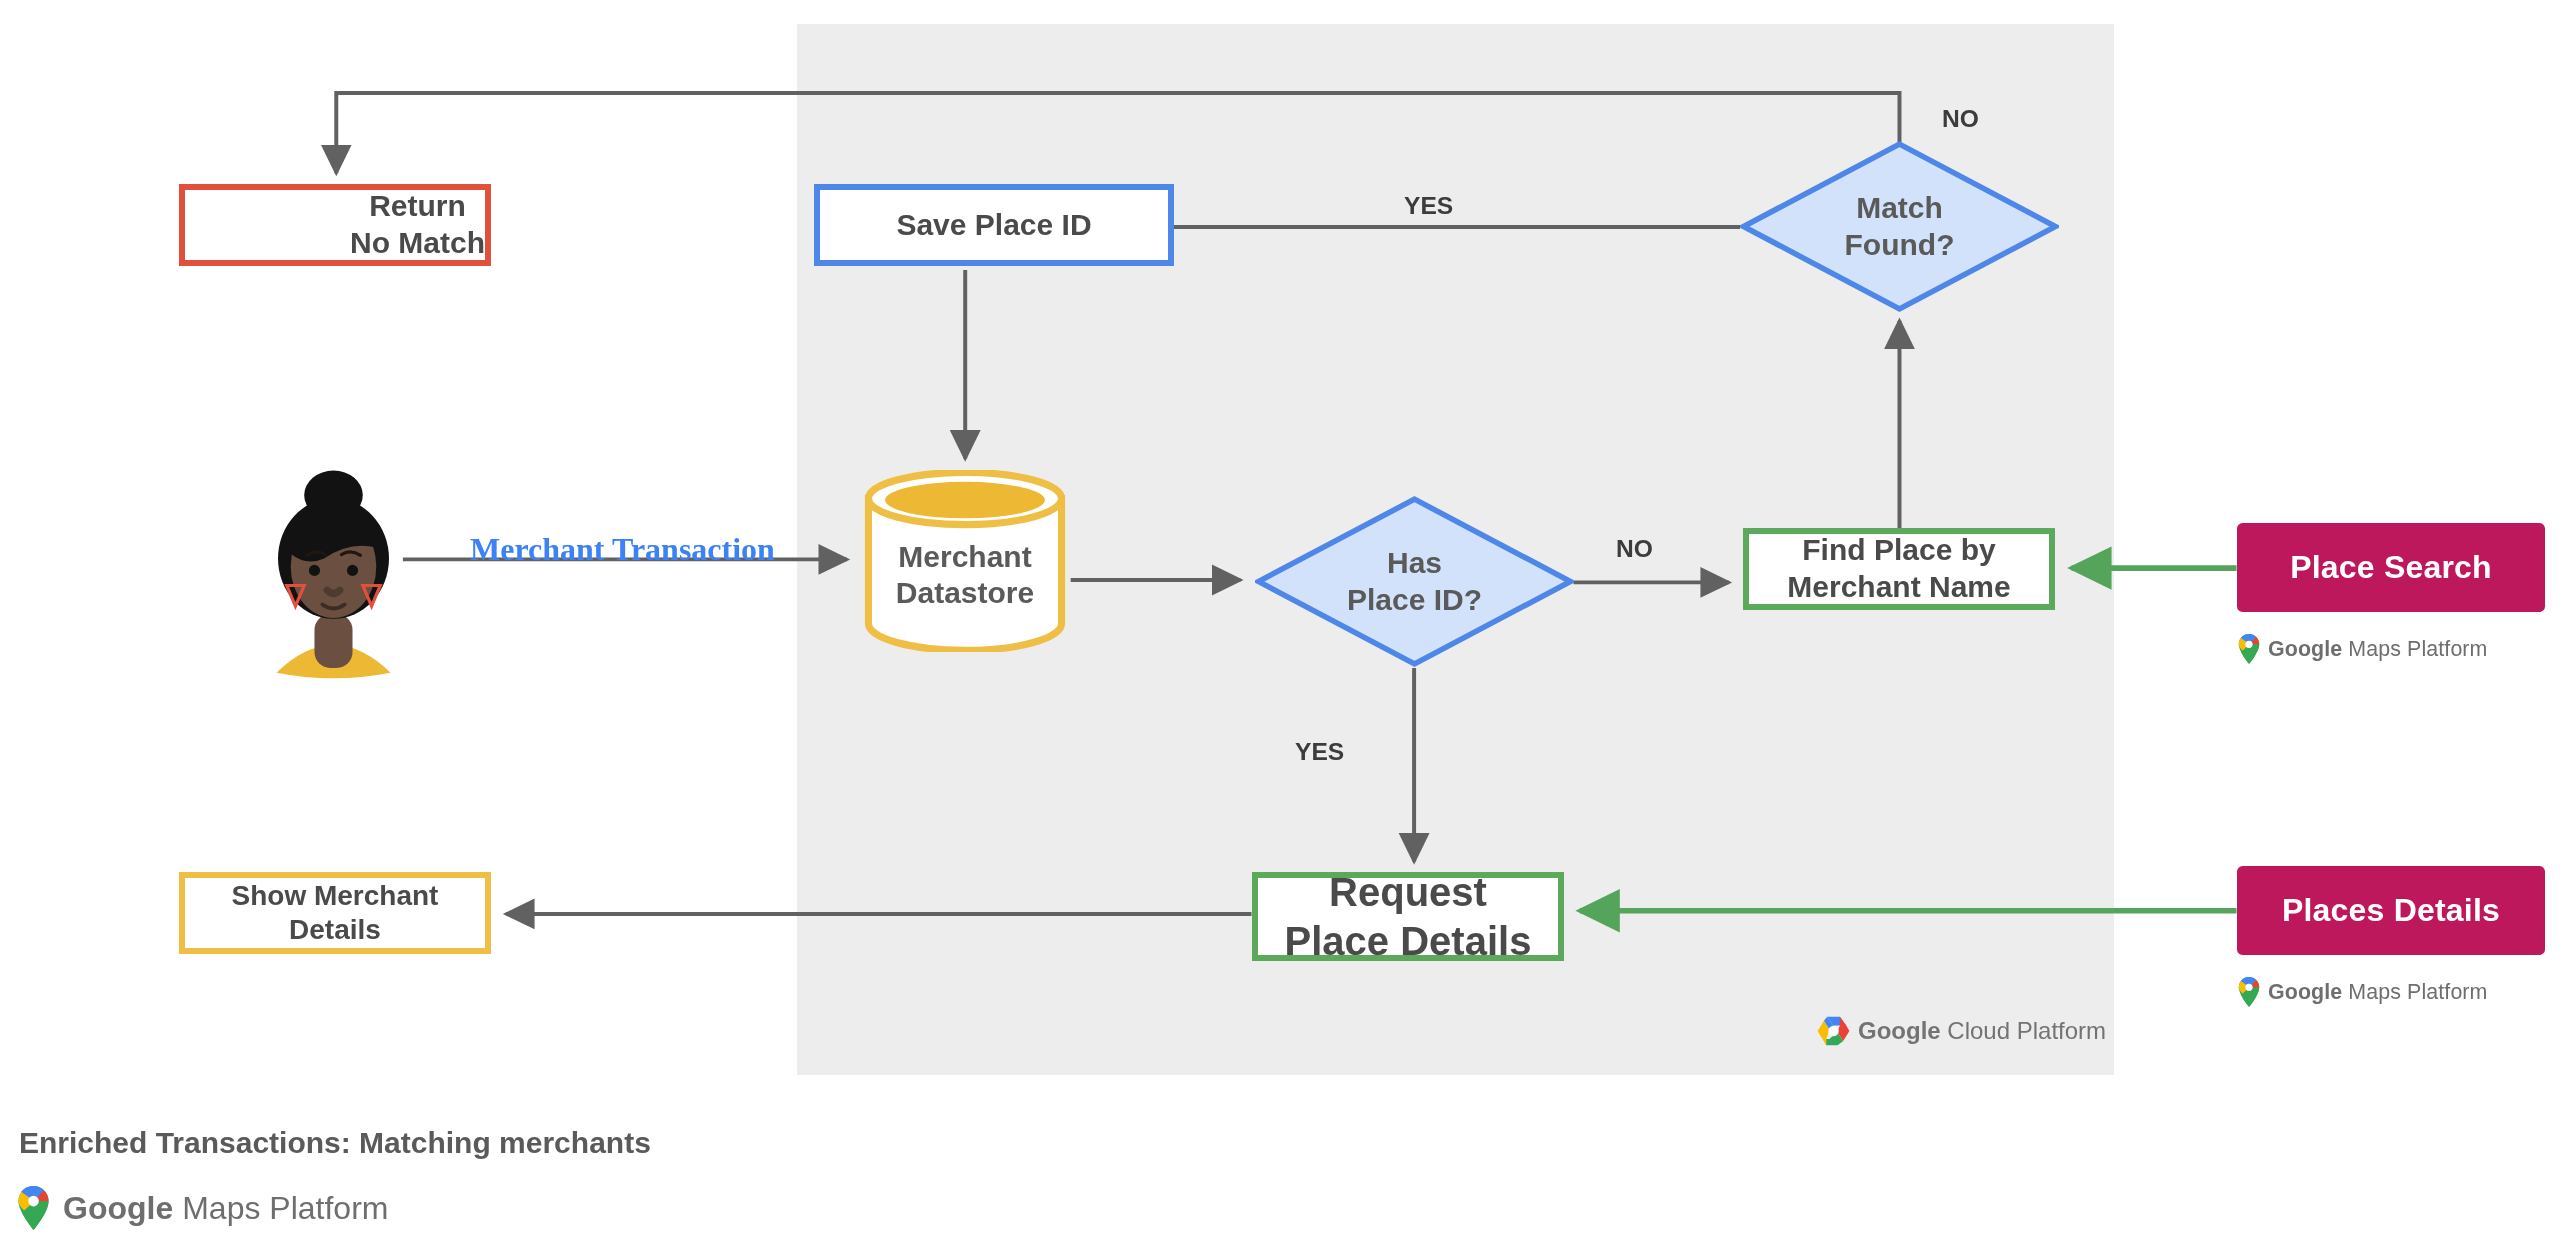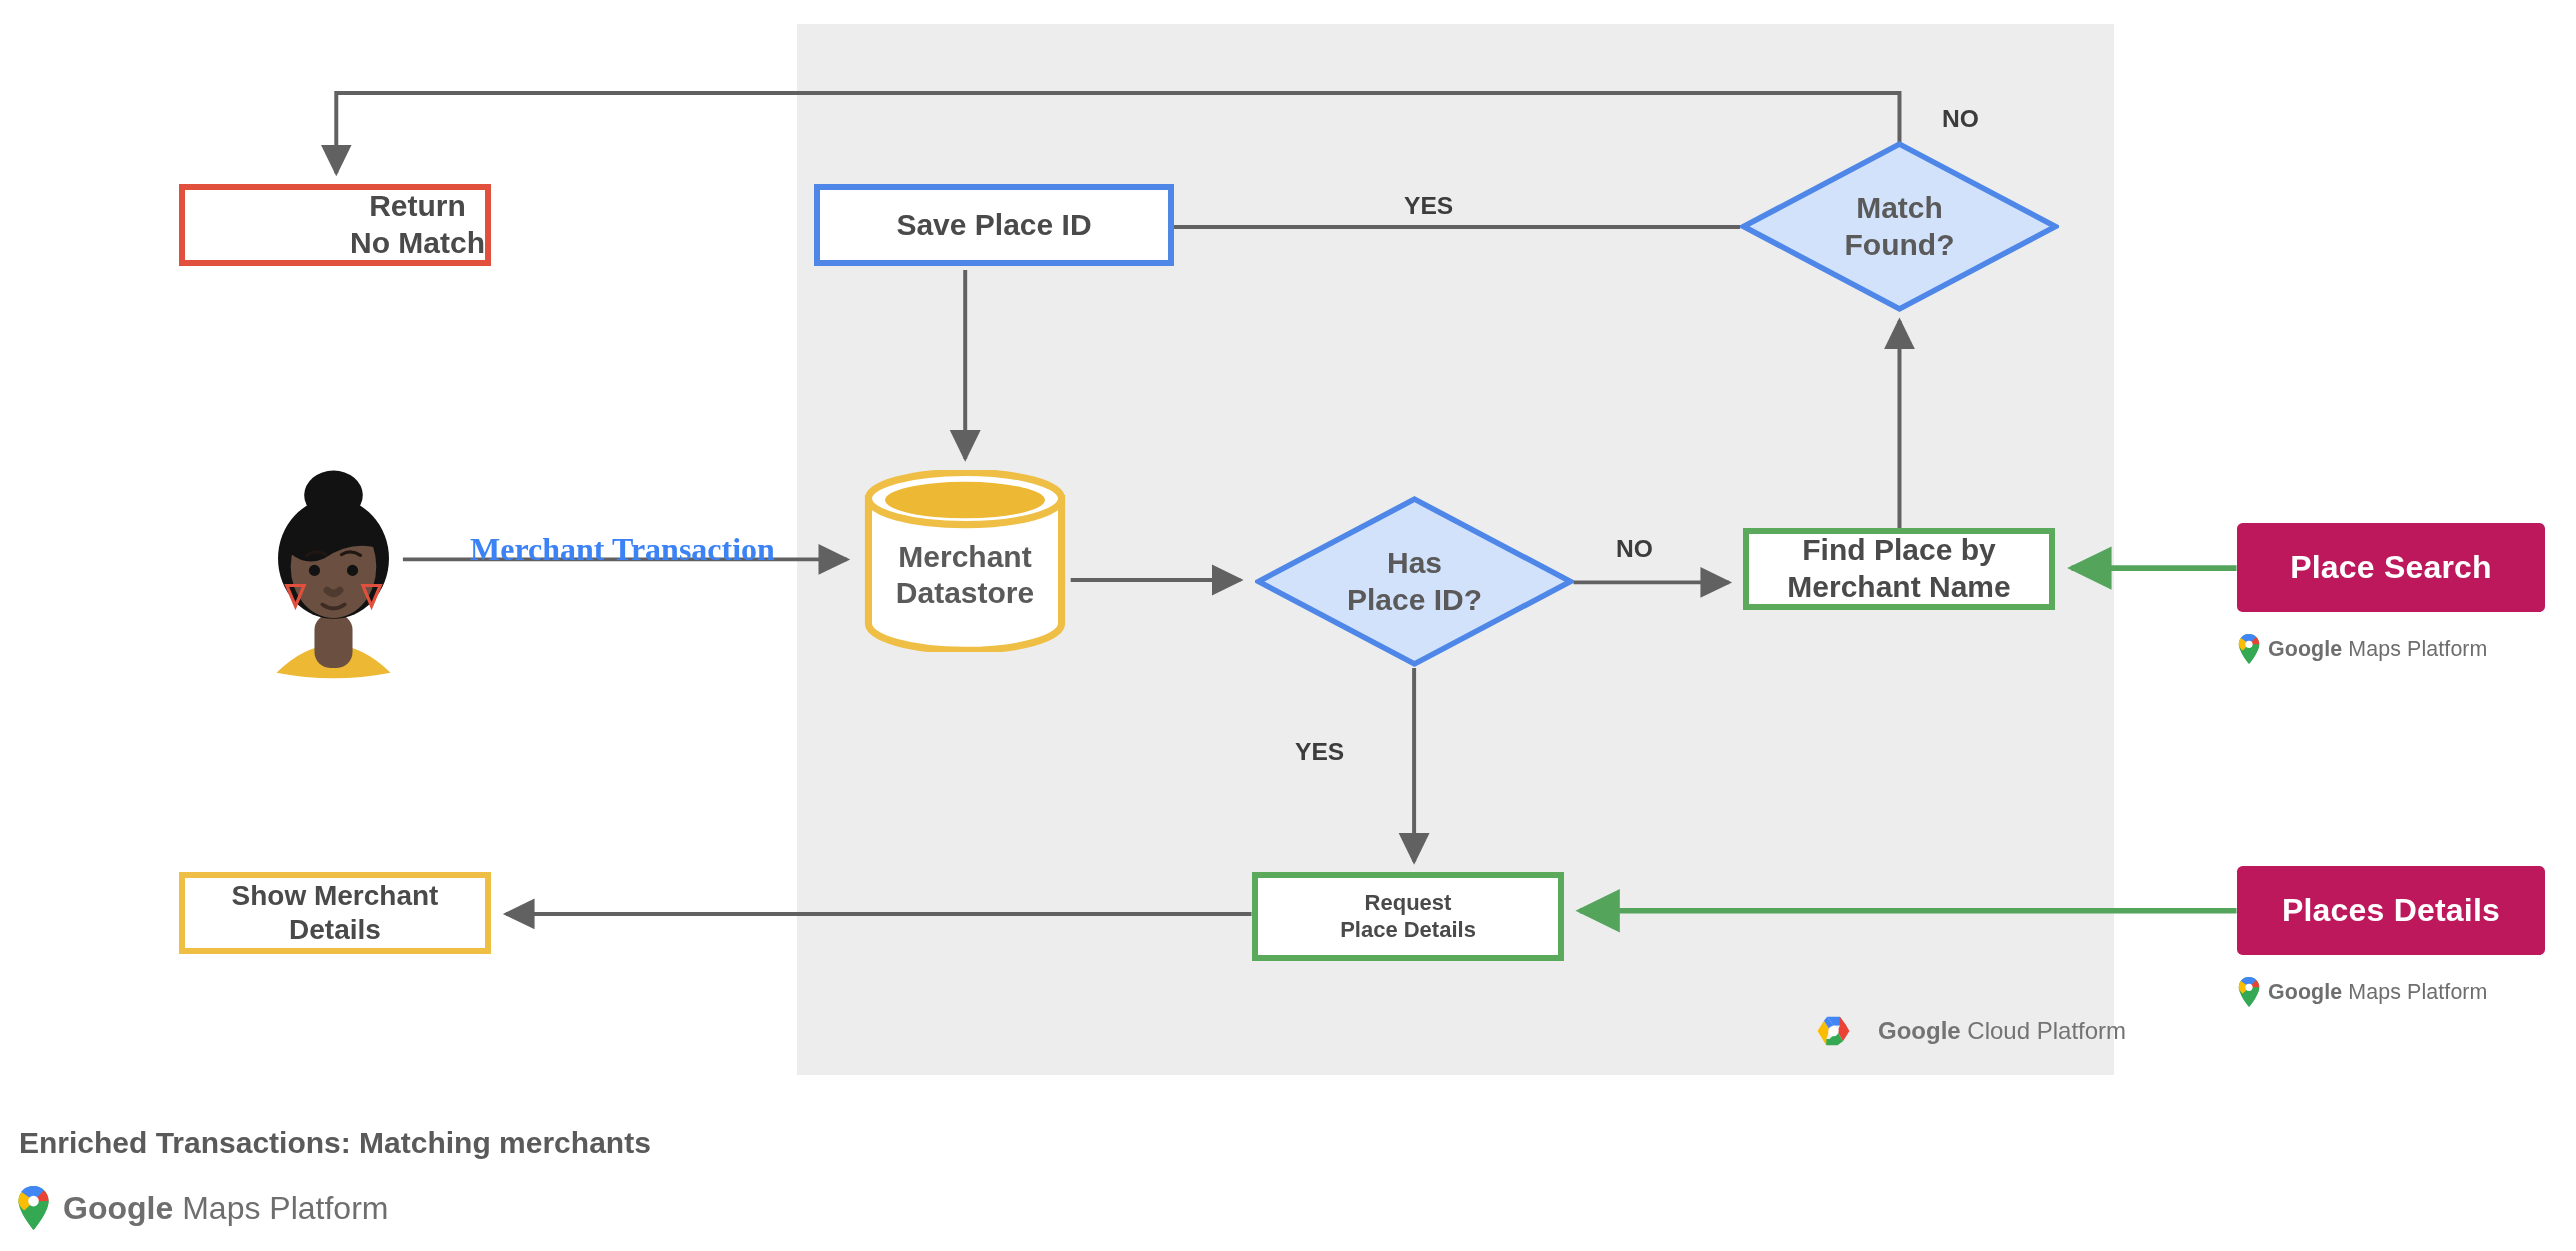--- a/index.html
+++ b/index.html
@@ -69,21 +69,21 @@
     font-size: 30px;
   }
   #node-find-place {
     left: 1743px; top: 528px; width: 312px; height: 82px;
     border: 6.3px solid #5BAA5B;
     font-size: 30px;
   }
   #node-request-place-details {
     left: 1252px; top: 872px; width: 312px; height: 89px;
     border: 6.3px solid #5BAA5B;
-    font-size: 22px;
+    font-size: 40px;
   }
   #node-show-merchant-details {
     left: 179px; top: 872px; width: 312px; height: 82px;
     border: 6.3px solid #EFBE45;
     font-size: 28px;
   }
 
   
   .product-box {
     position: absolute;
@@ -198,21 +198,21 @@
   }
   .gmp-lockup .gmp-text b { font-weight: bold; color: #6E6E6E; }
   #gmp-place-search { left: 2238px; top: 634px; }
   #gmp-places-details { left: 2238px; top: 977px; }
 
   #gcp-lockup {
     position: absolute;
     left: 1816px; top: 1015px;
     display: flex;
     align-items: center;
-    gap: 27px;
+    gap: 7px;
   }
   #gcp-lockup .gcp-text {
     font-size: 24px;
     color: #737373;
     white-space: nowrap;
   }
   #gcp-lockup .gcp-text b { font-weight: bold; }
 
   
   #footer-title {

